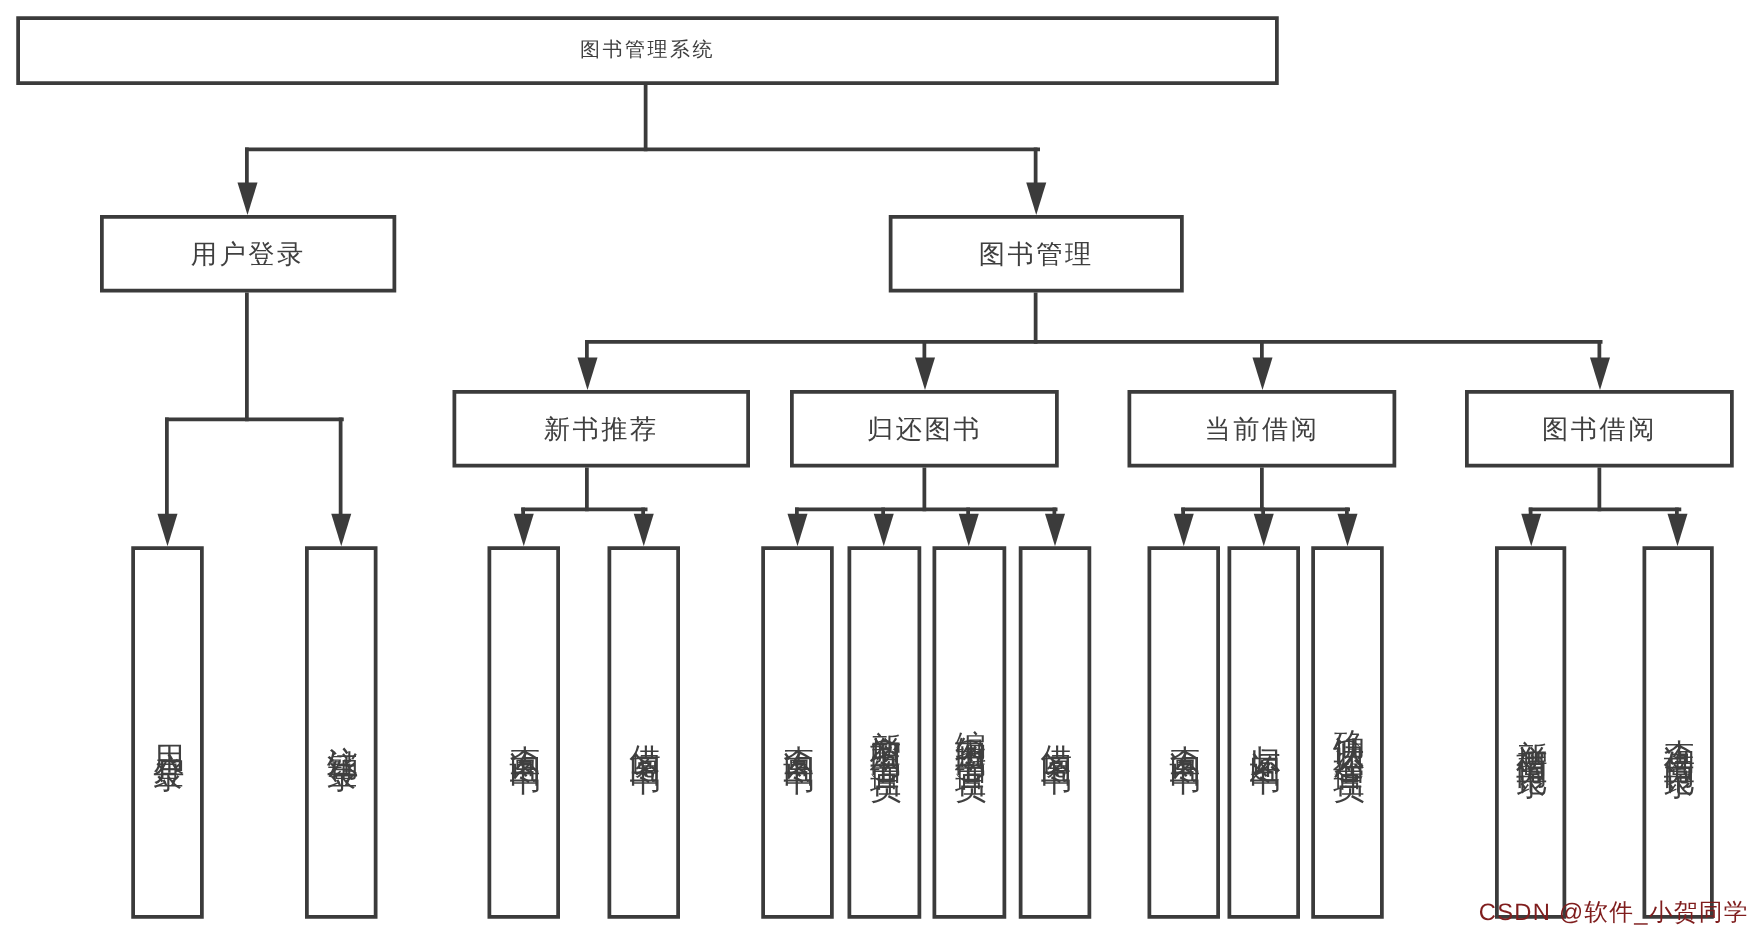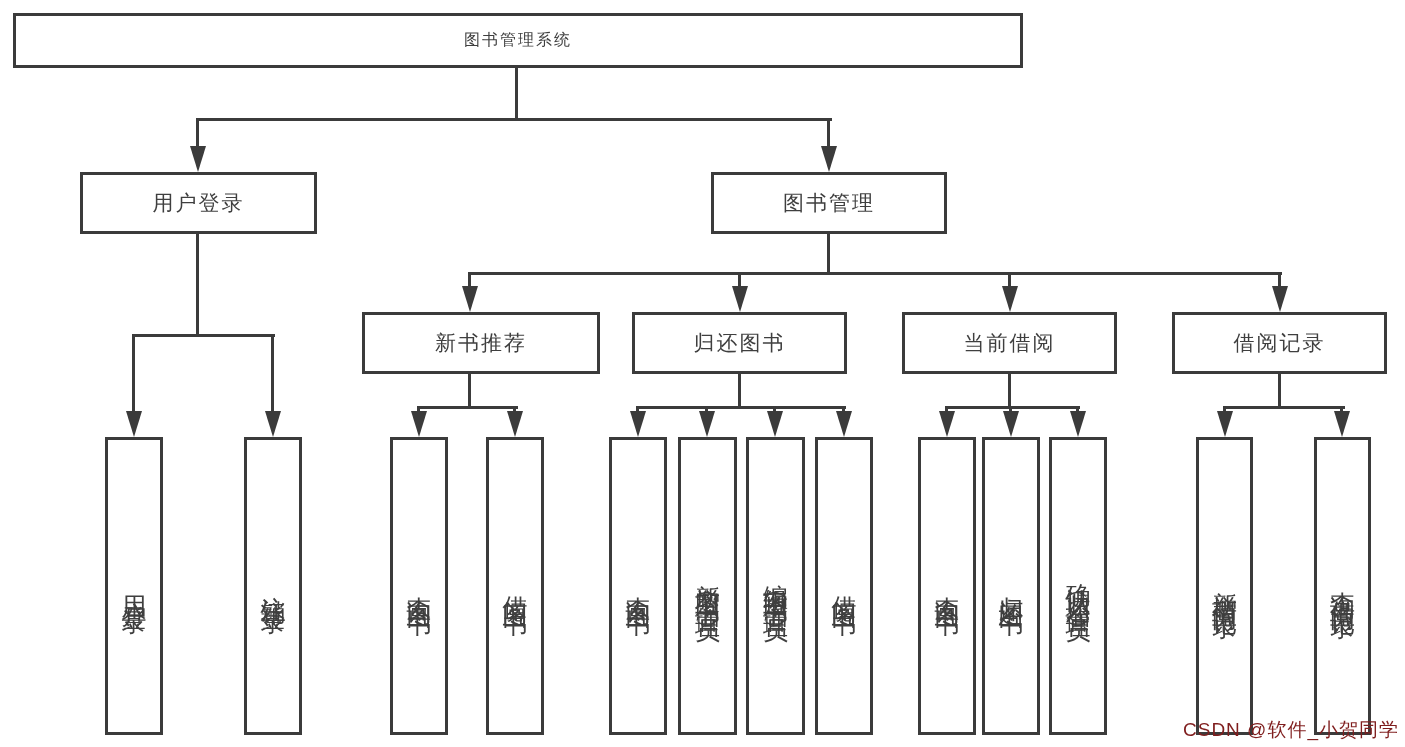--- a/index.html
+++ b/index.html
@@ -79,21 +79,21 @@
   <div class="box" style="left:362px;top:312px;width:238px;height:62px">
     <span class="hlabel">新书推荐</span>
   </div>
   <div class="box" style="left:632px;top:312px;width:215px;height:62px">
     <span class="hlabel">归还图书</span>
   </div>
   <div class="box" style="left:902px;top:312px;width:215px;height:62px">
     <span class="hlabel">当前借阅</span>
   </div>
   <div class="box" style="left:1172px;top:312px;width:215px;height:62px">
-    <span class="hlabel">借阅记录</span>
+    <span class="hlabel">图书借阅</span>
   </div>
 
   <div class="box leaf" style="left:105px;top:437px;width:58px;height:298px">
     <span class="vlabel">用户登录</span>
   </div>
   <div class="box leaf" style="left:244px;top:437px;width:58px;height:298px">
     <span class="vlabel">注销登录</span>
   </div>
   <div class="box leaf" style="left:390px;top:437px;width:58px;height:298px">
     <span class="vlabel">查询图书</span>

